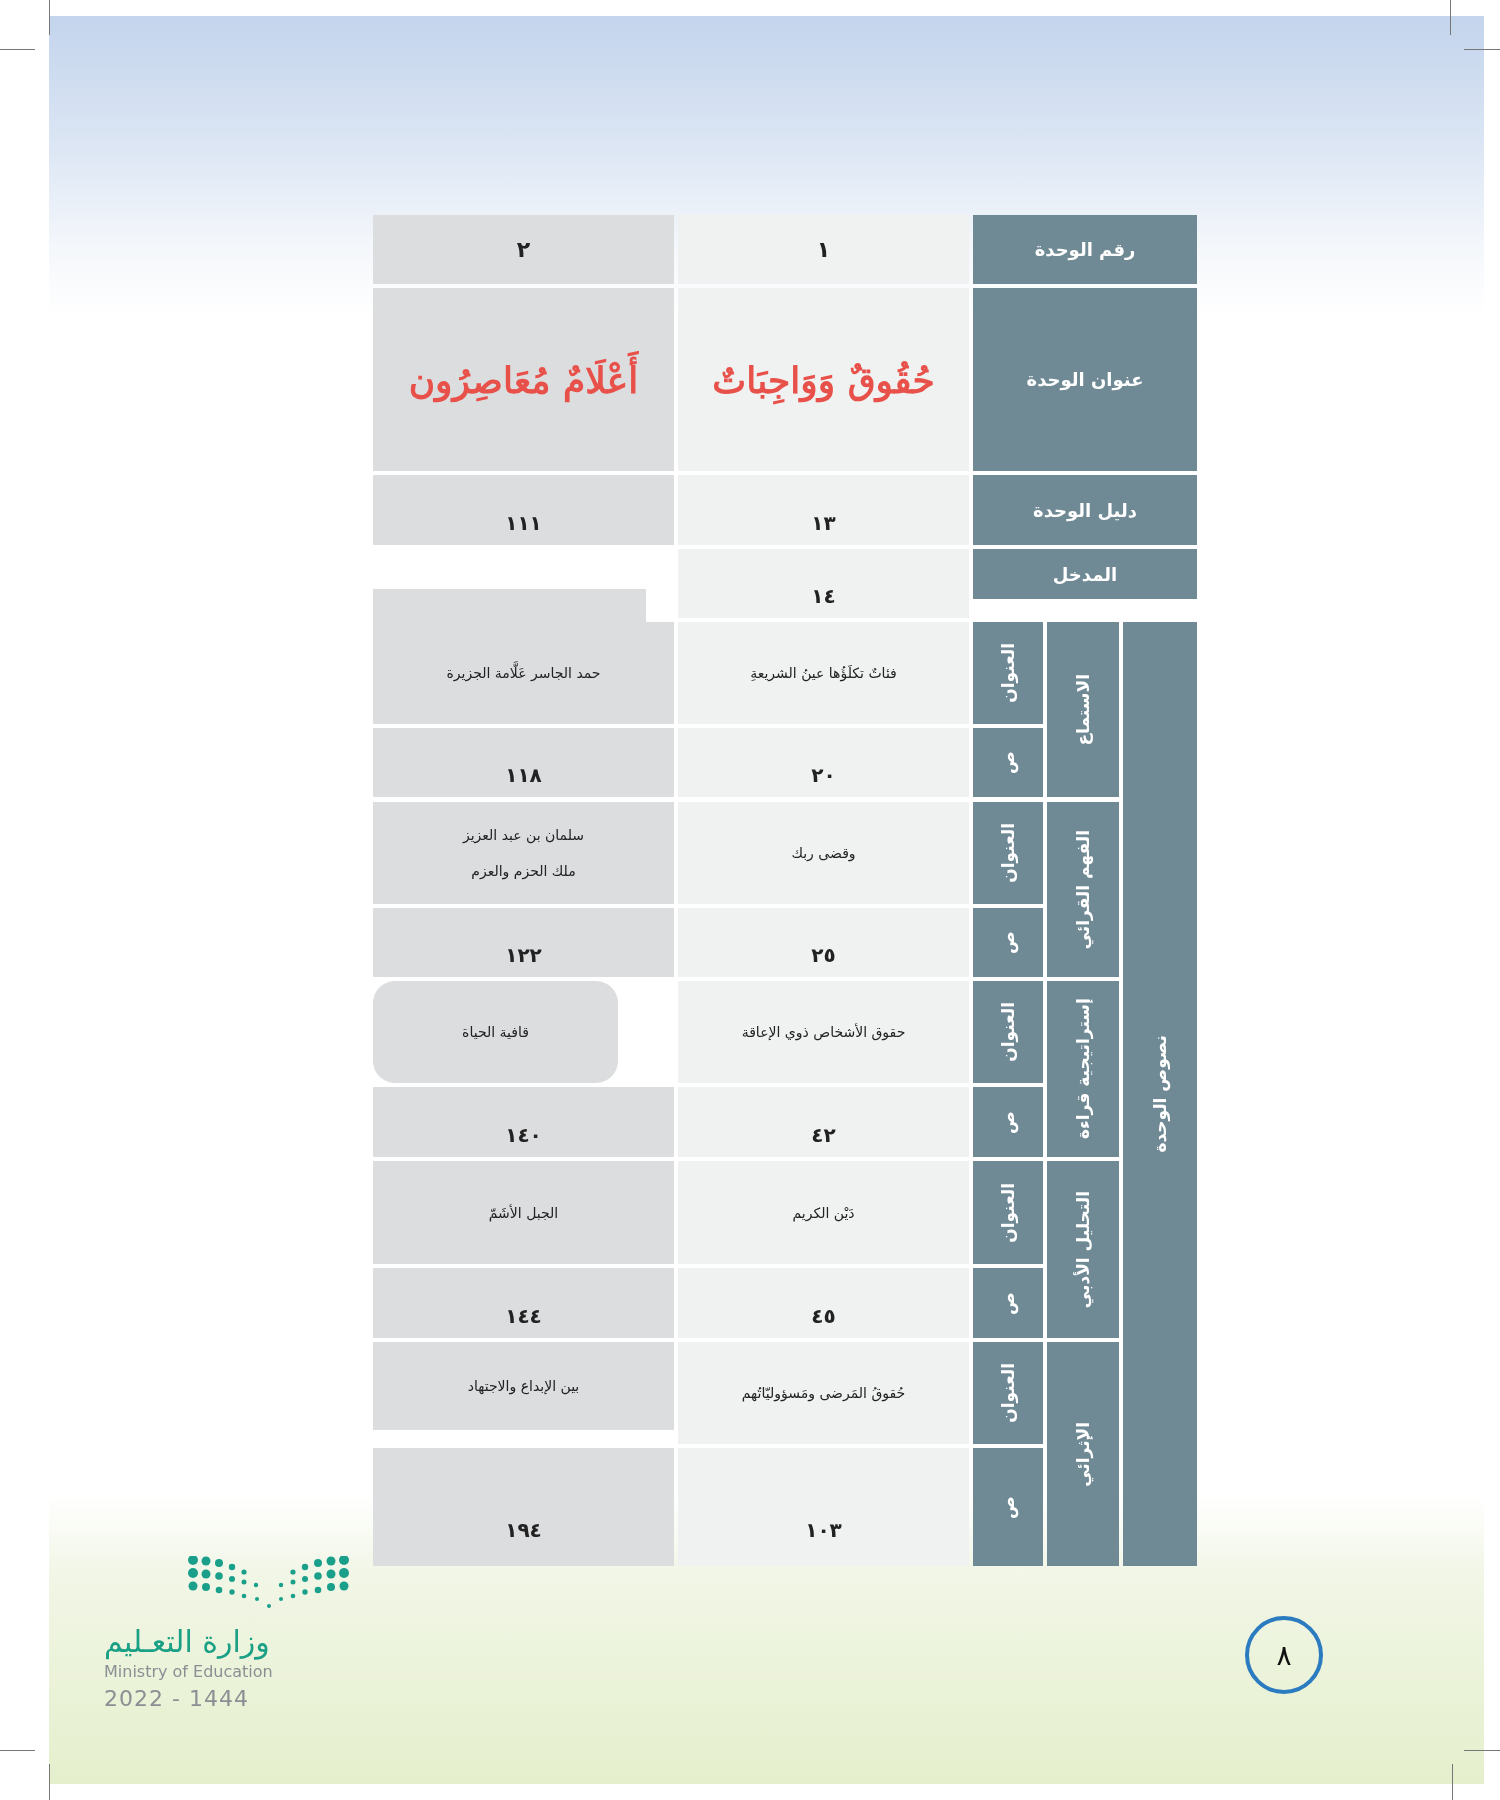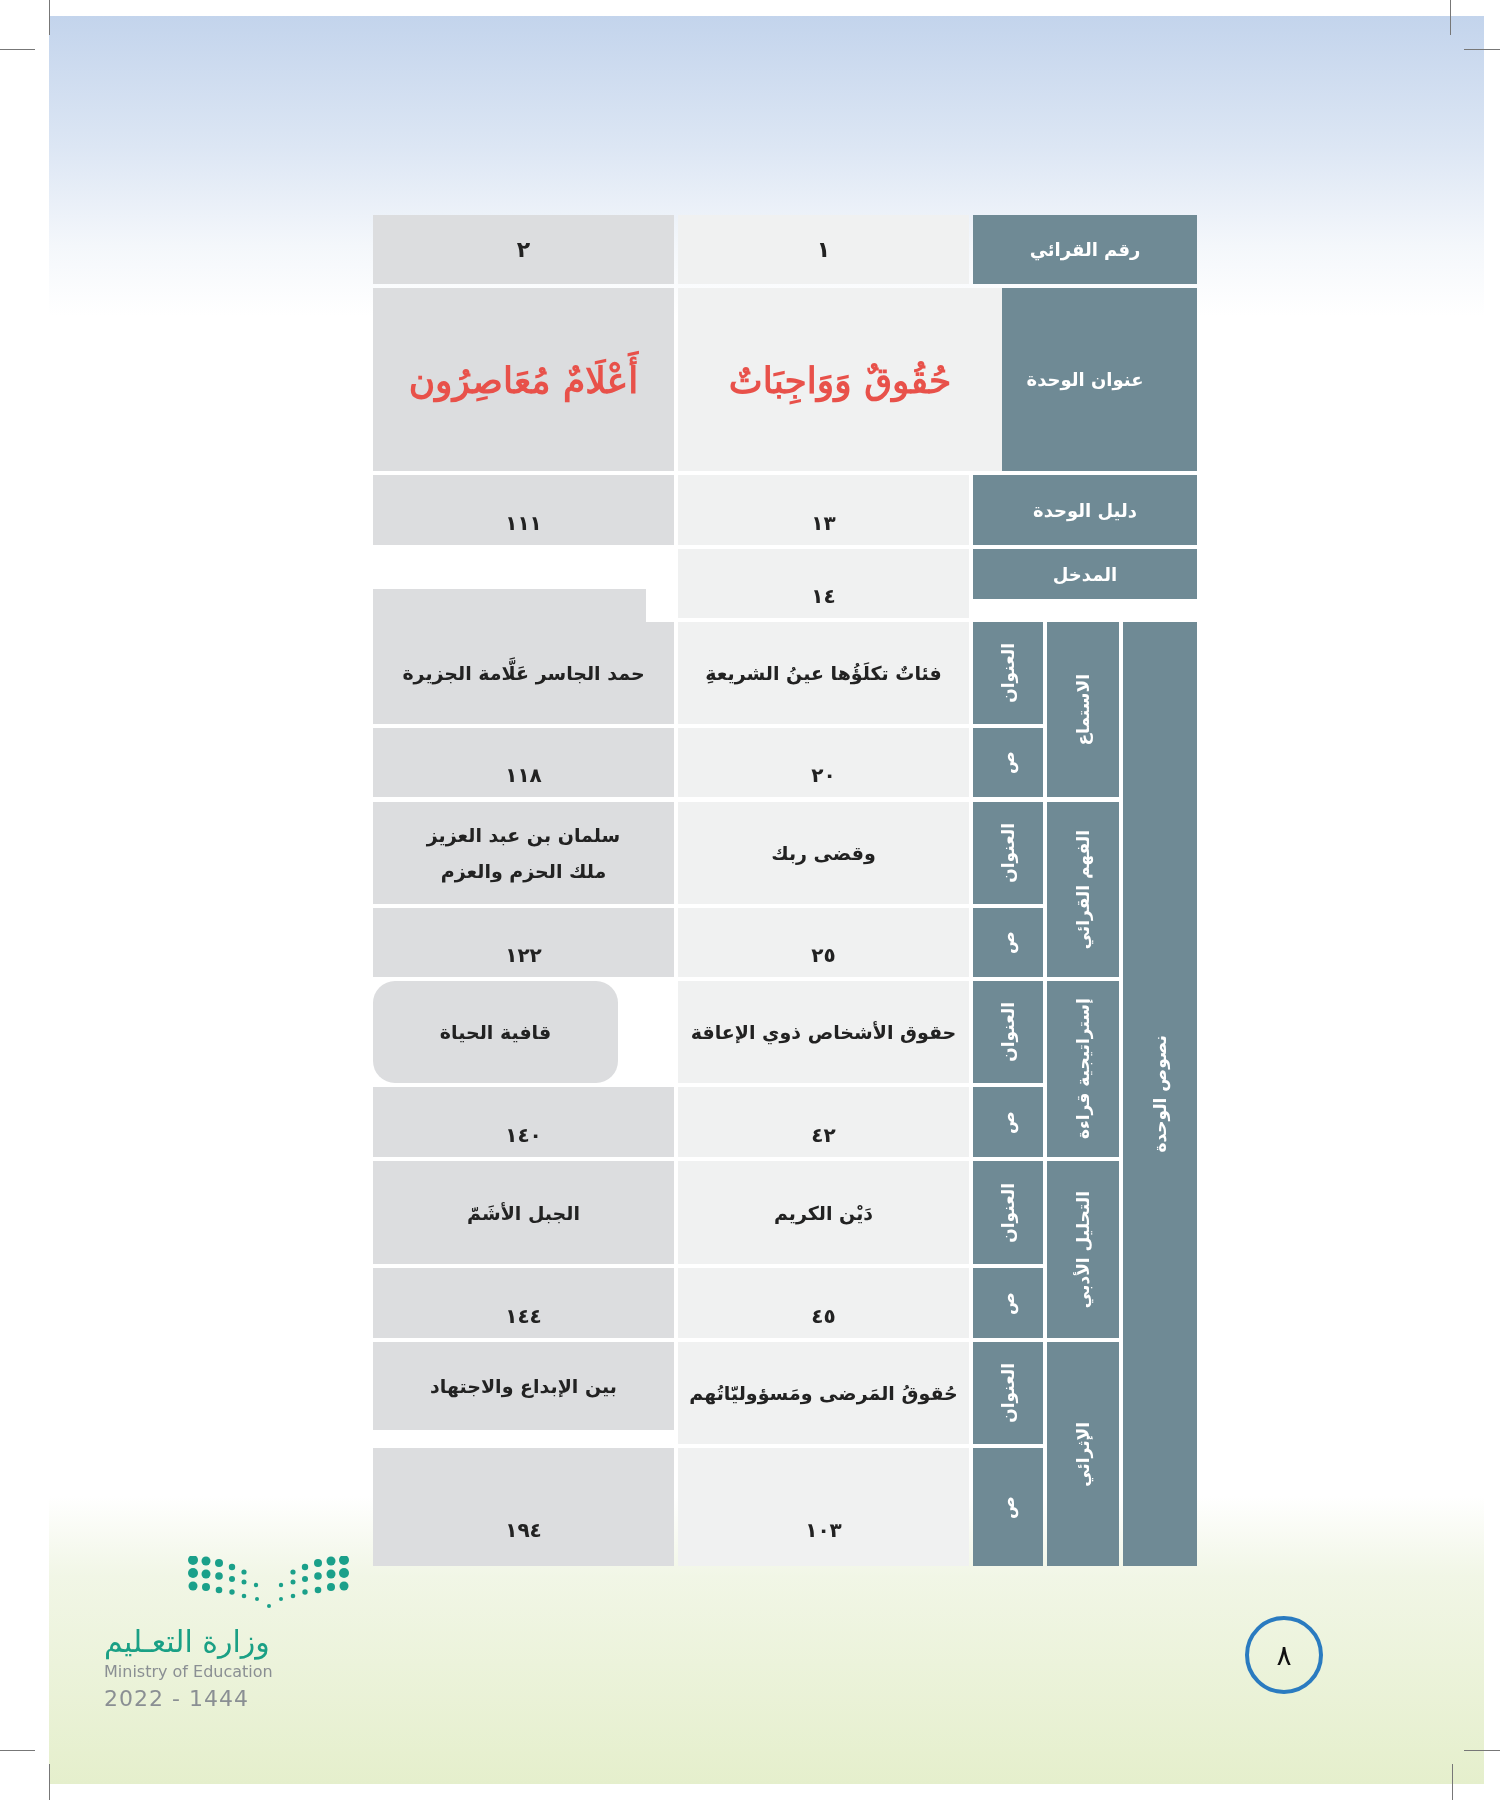--- a/index.html
+++ b/index.html
@@ -5,21 +5,21 @@
   html,body{margin:0;padding:0;}
   body{width:1500px;height:1800px;position:relative;background:#fff;overflow:hidden;font-family:"DejaVu Sans",sans-serif;}
   .page{position:absolute;left:49px;top:16px;width:1435px;height:1768px;
     background:linear-gradient(to bottom,#c3d4ec 0px,#dce6f4 130px,#f4f7fb 230px,#ffffff 300px,#ffffff 1480px,#f1f6e6 1560px,#e5efcc 1768px);}
   .crop{position:absolute;background:#777;}
   .cell{position:absolute;box-sizing:border-box;display:flex;align-items:center;justify-content:center;text-align:center;direction:rtl;}
   .c1{background:#f0f1f1;}
   .c2{background:#dcdddf;}
   .hd{background:#6f8a95;color:#fff;font-weight:bold;font-size:18px;}
   .num{font-size:20px;font-weight:bold;color:#222;align-items:flex-end;padding-bottom:10px;}
-  .txt{font-size:19px;font-weight:bold;color:#222;line-height:36px;}
+  .txt{font-size:14px;font-weight:normal;color:#222;line-height:36px;}
   .title{font-size:36px;font-weight:bold;color:#e8514a;font-family:"DejaVu Serif",serif;}
   .unitnum{font-size:22px;font-weight:bold;color:#222;align-items:center;}
   .vert{writing-mode:vertical-rl;transform:rotate(180deg);font-size:17px;font-weight:bold;color:#fff;white-space:nowrap;}
   .logo{position:absolute;left:186px;top:1556px;}
   .moe-ar{position:absolute;left:104px;top:1624px;font-size:30px;color:#1aa085;direction:rtl;width:170px;text-align:left;}
   .moe-en{position:absolute;left:104px;top:1662px;font-size:16px;color:#8a8f93;}
   .moe-yr{position:absolute;left:104px;top:1686px;font-size:22px;color:#8a8f93;letter-spacing:1px;}
   .pagenum{position:absolute;left:1245px;top:1616px;width:70px;height:70px;border:4px solid #2a7bc0;border-radius:50%;display:flex;align-items:center;justify-content:center;font-size:28px;color:#111;}
 </style>
 </head>
@@ -32,33 +32,33 @@
 <div class="crop" style="left:1450px;top:0;width:1px;height:35px;"></div>
 <div class="crop" style="left:1464px;top:49px;width:36px;height:1px;"></div>
 <div class="crop" style="left:0;top:1750px;width:35px;height:1px;"></div>
 <div class="crop" style="left:49px;top:1764px;width:1px;height:36px;"></div>
 <div class="crop" style="left:1464px;top:1750px;width:36px;height:1px;"></div>
 <div class="crop" style="left:1452px;top:1764px;width:1px;height:36px;"></div>
 
 <div>
 
   <div class="cell hd" style="left:973px;top:215px;width:224px;height:69px;">
-      <span>رقم القرائي</span>
+      <span>رقم الوحدة</span>
     </div>
   <div class="cell c1 unitnum" style="left:678px;top:215px;width:291px;height:69px;">
       <span>١</span>
     </div>
   <div class="cell c2 unitnum" style="left:373px;top:215px;width:301px;height:69px;">
       <span>٢</span>
     </div>
 
   <div class="cell hd" style="left:973px;top:288px;width:224px;height:183px;">
       <span>عنوان الوحدة</span>
     </div>
-  <div class="cell c1 title" style="left:678px;top:288px;width:324px;height:183px;">
+  <div class="cell c1 title" style="left:678px;top:288px;width:291px;height:183px;">
       <span>حُقُوقٌ وَوَاجِبَاتٌ</span>
     </div>
   <div class="cell c2 title" style="left:373px;top:288px;width:301px;height:183px;">
       <span>أَعْلَامٌ مُعَاصِرُون</span>
     </div>
 
   <div class="cell hd" style="left:973px;top:475px;width:224px;height:70px;">
       <span>دليل الوحدة</span>
     </div>
   <div class="cell c1 num" style="left:678px;top:475px;width:291px;height:70px;">

